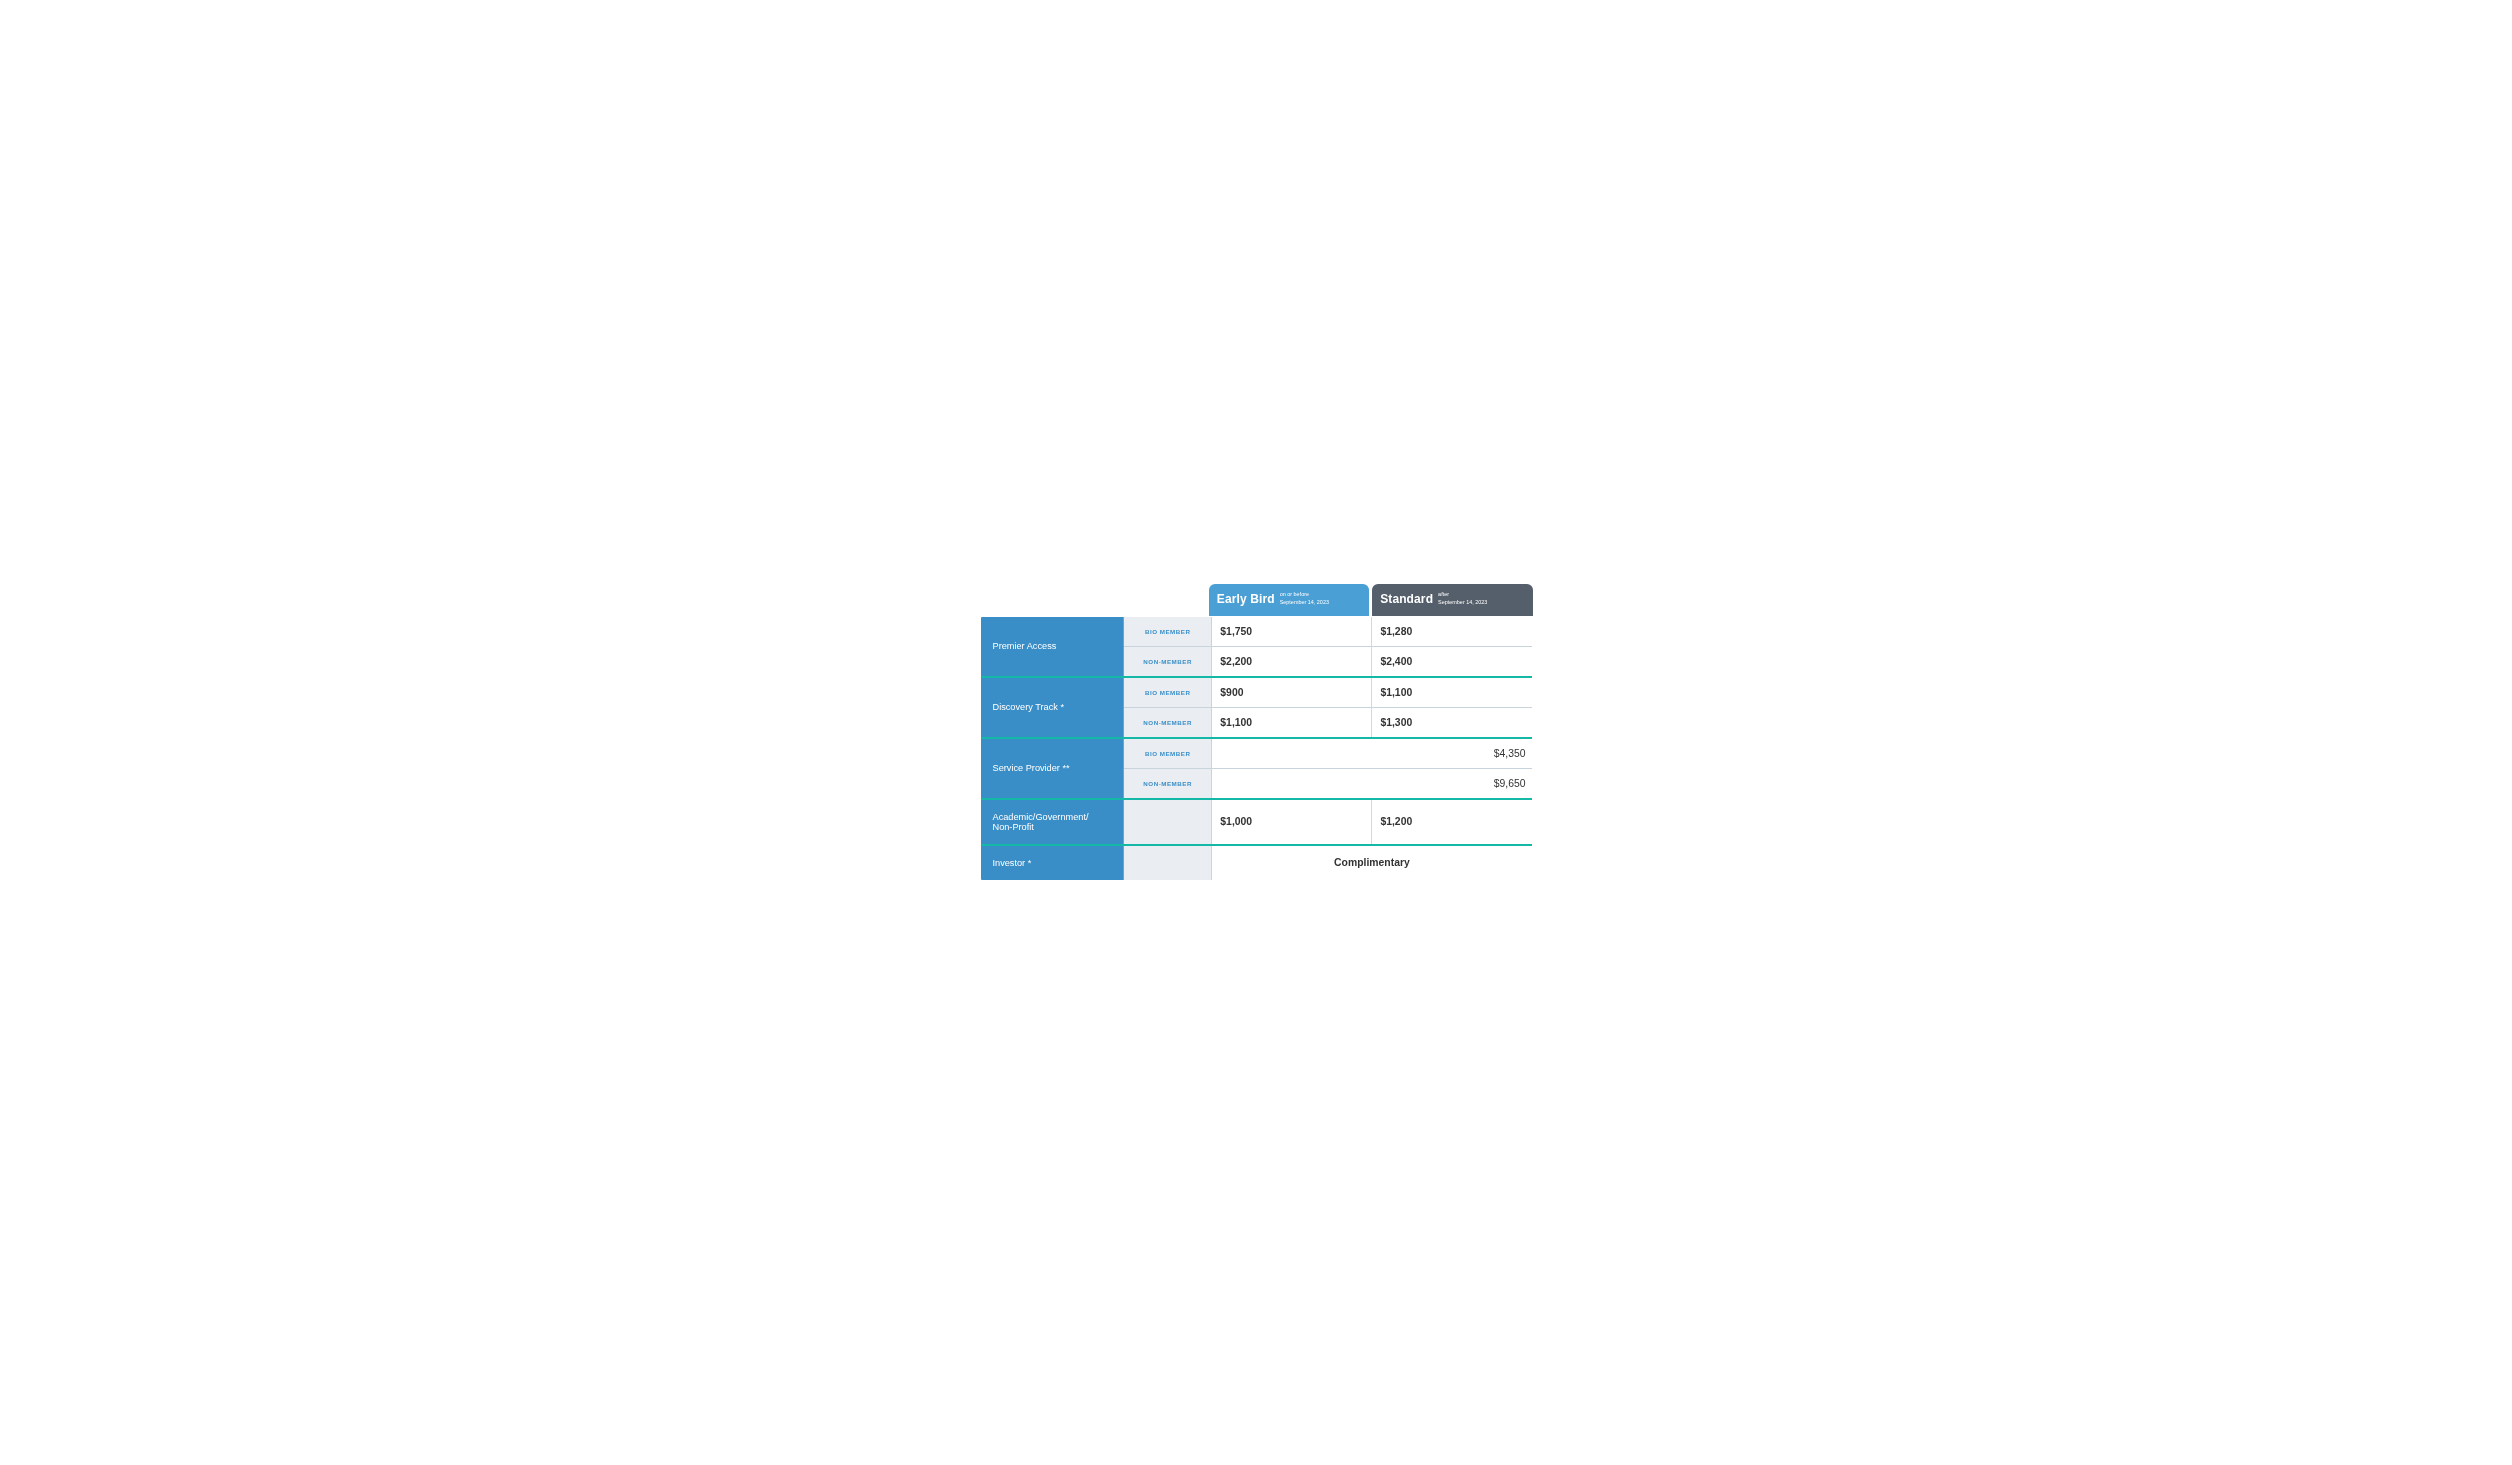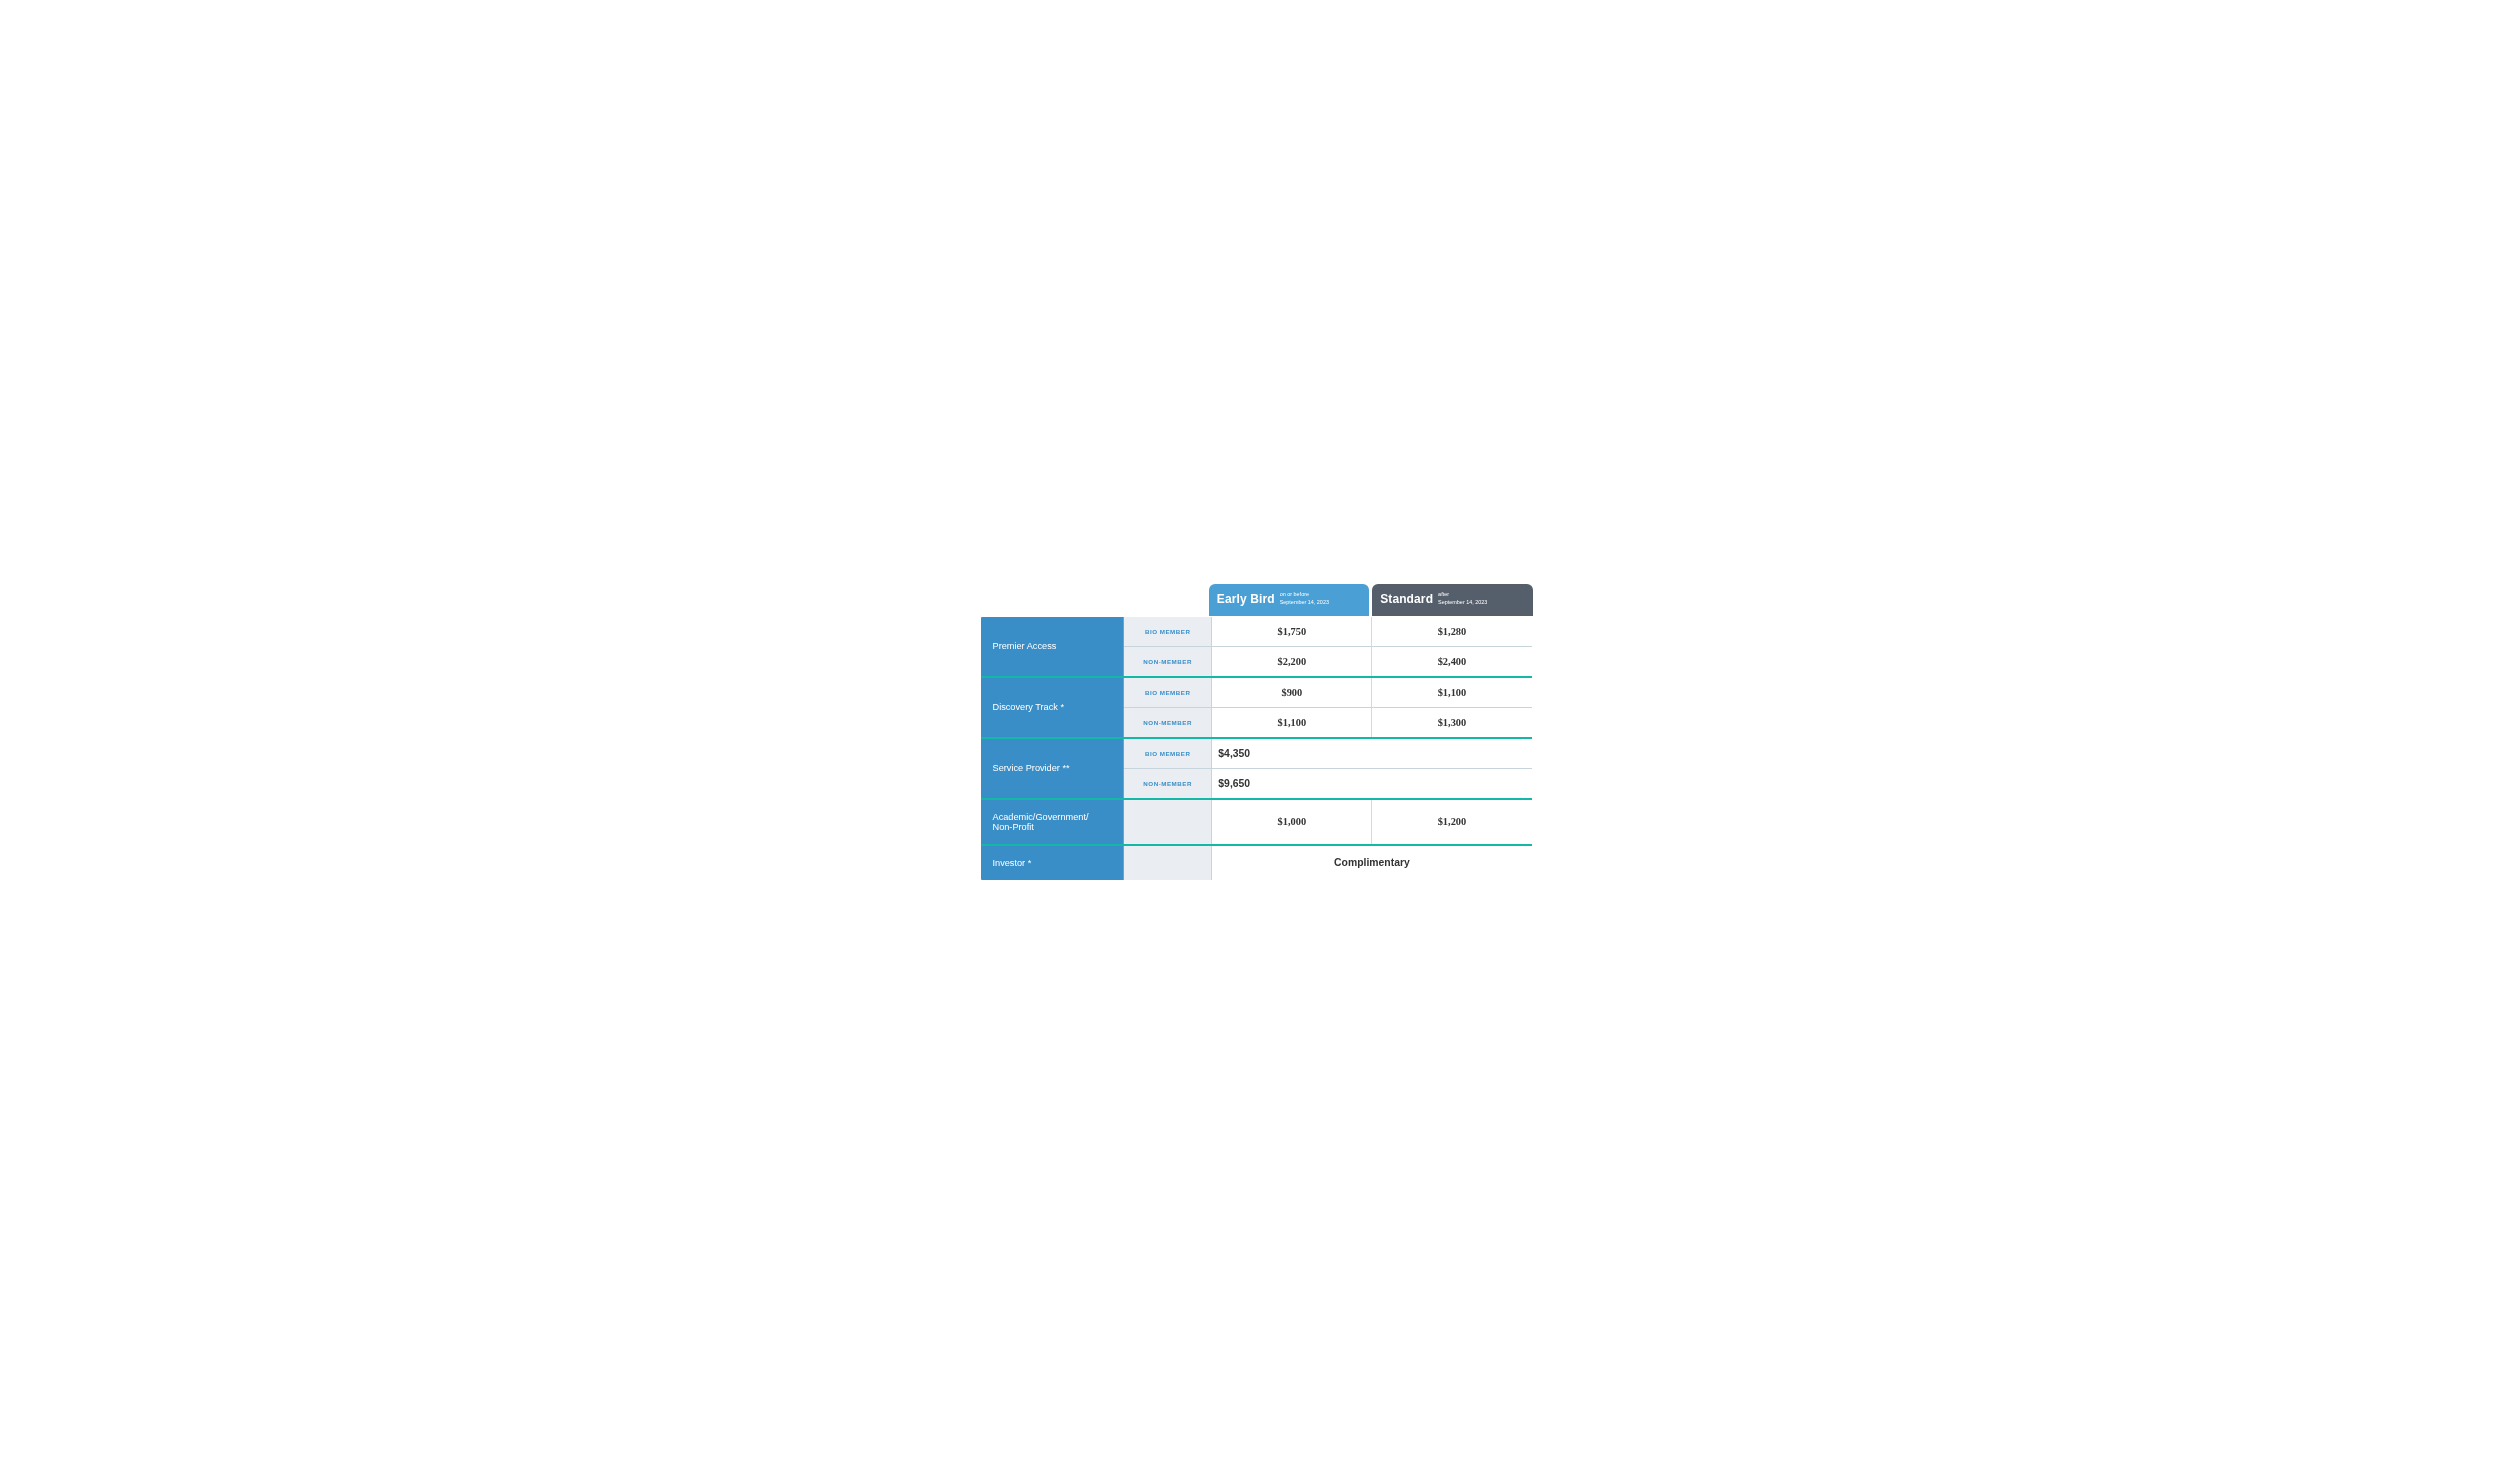--- a/index.html
+++ b/index.html
@@ -100,47 +100,45 @@
       font-weight: 700;
       font-size: 0.78em;
       letter-spacing: 0.08em;
       text-align: center;
       padding: 9px 6px;
       width: 16%;
       border-right: 0.5px solid #c8d4dc;
     }
 
     .price-cell {
-      text-align: center;
       font-size: 1.3em;
       font-weight: 700;
       color: #333333;
-      padding: 9px 18px;
+      padding: 9px 8px;
       border-right: 0.5px solid #d0dae2;
       width: 29%;
-      font-family: Liberation Serif, serif;
     }
 
     .price-cell:last-child {
       border-right: none;
     }
 
     tr {
       border-bottom: 0.5px solid #c8d4dc;
     }
 
     tr:last-child {
       border-bottom: none;
     }
 
     
     .price-cell-merged {
-      text-align: left;
+      text-align: right;
       font-size: 1.3em;
-      font-weight: 700;
+      font-weight: 400;
       color: #333333;
       padding: 9px 6px;
     }
 
     
     .complimentary-cell {
       text-align: center;
       font-size: 1.3em;
       font-weight: 700;
       color: #333333;

